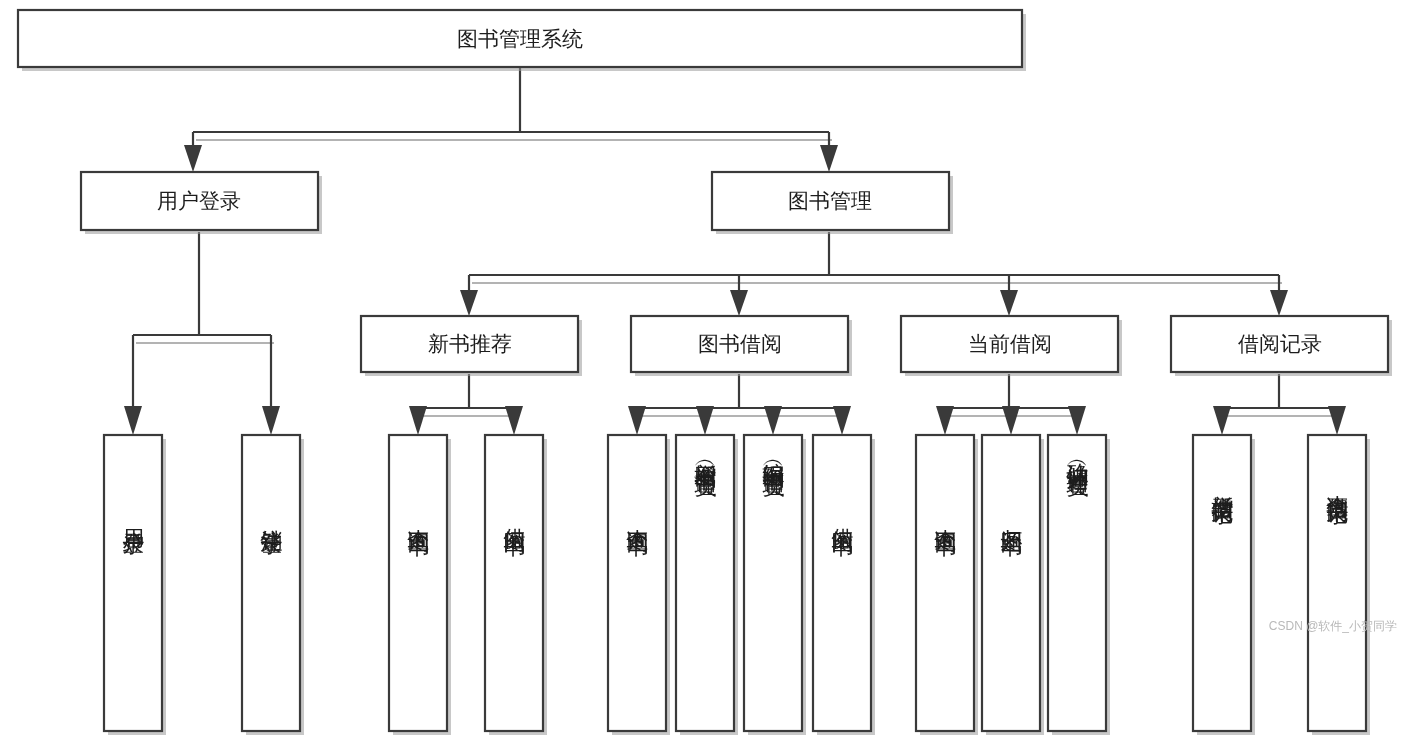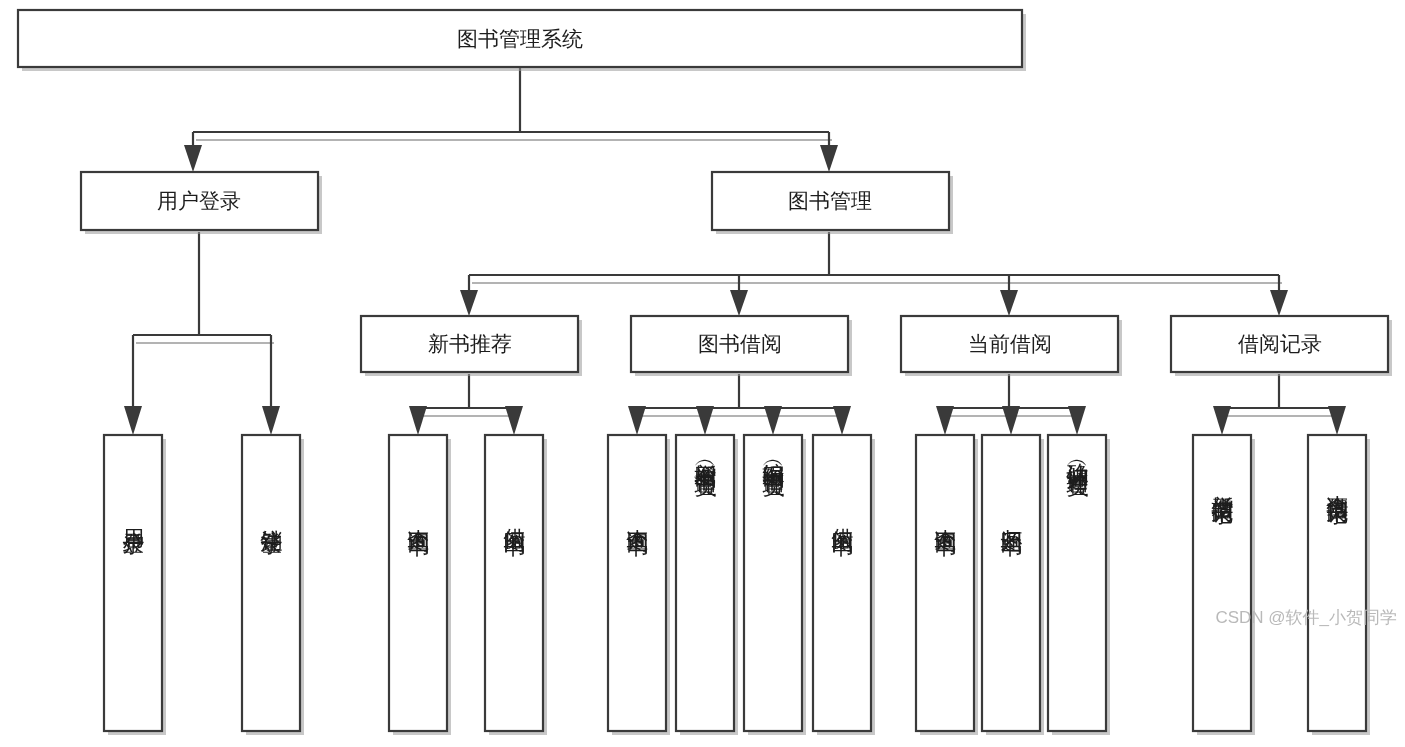--- a/index.html
+++ b/index.html
@@ -68,23 +68,23 @@
     font-family: "Liberation Sans", "DejaVu Sans", sans-serif;
     font-size: 22px;
     line-height: 1.22;
     color: #1d1d1d;
     letter-spacing: 2px;
     white-space: nowrap;
   }
   .watermark {
     position: absolute;
     right: 8px;
-    bottom: 12px;
+    bottom: 6px;
     font-family: "Liberation Sans", "DejaVu Sans", sans-serif;
-    font-size: 17px;
+    font-size: 12px;
     color: #b9b9b9;
     white-space: nowrap;
     user-select: none;
   }
 </style>
 </head>
 <body>
 
 <div id="diagram-root">
 

